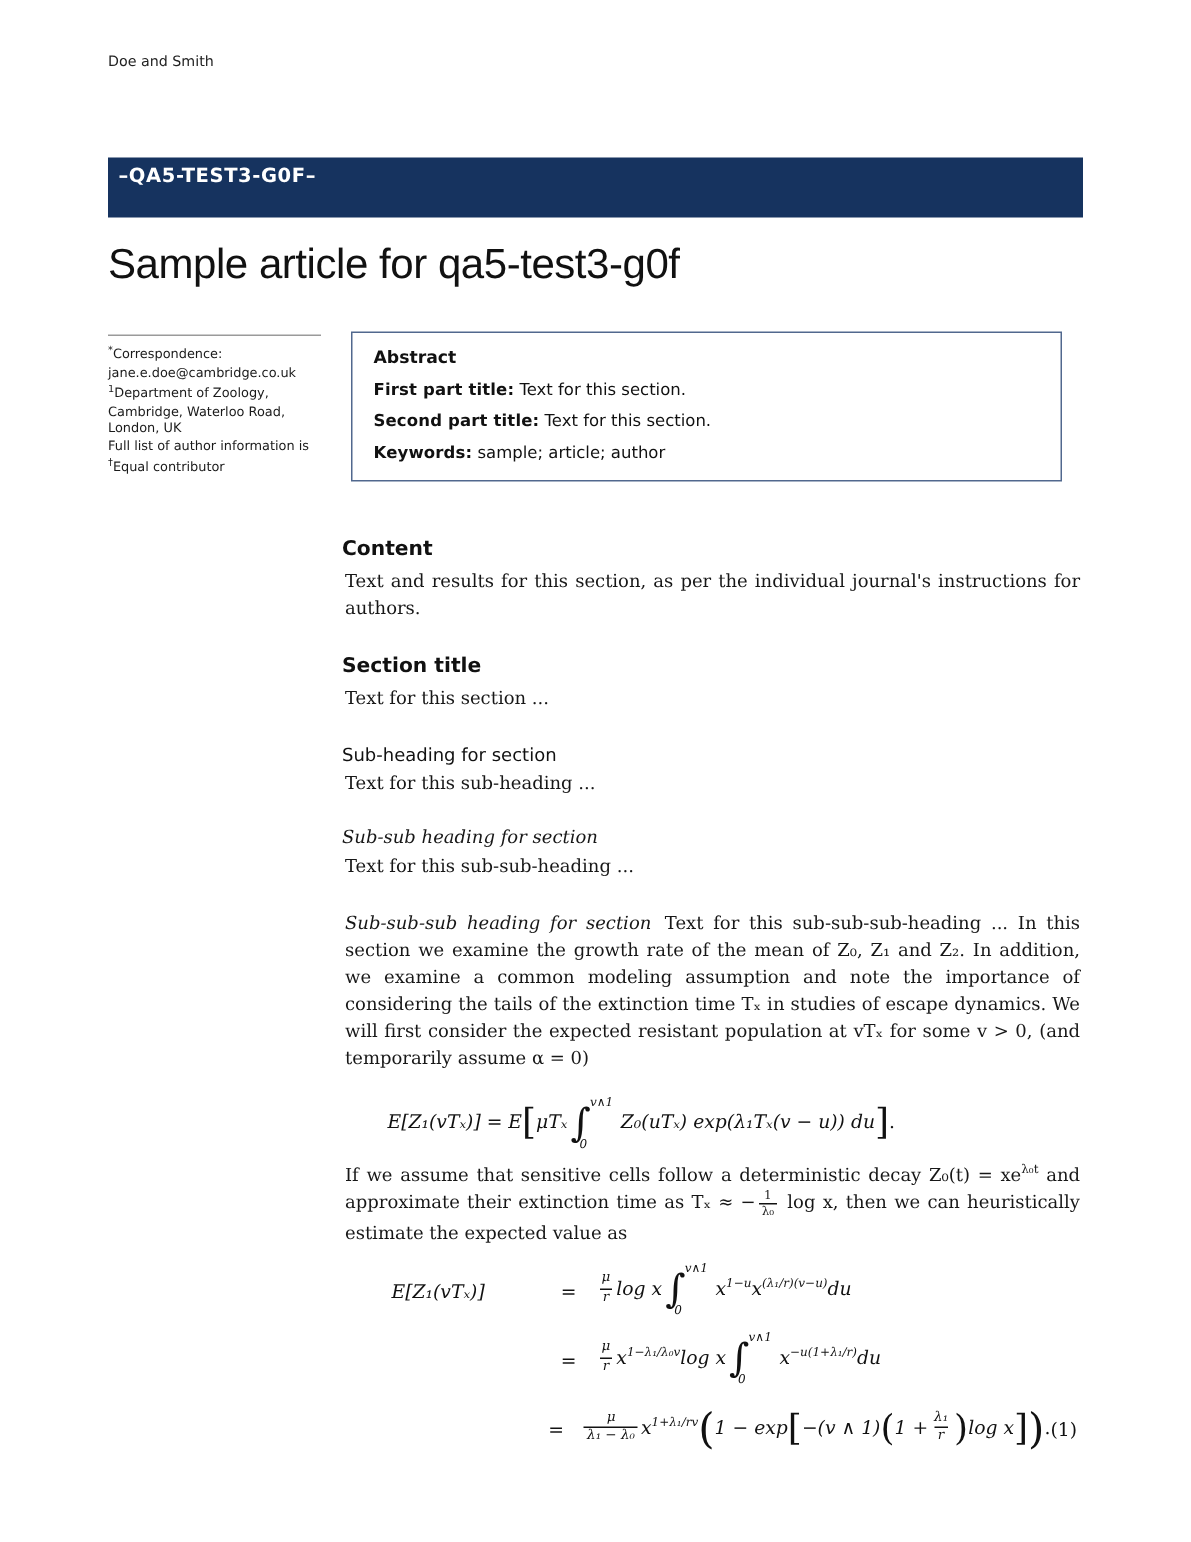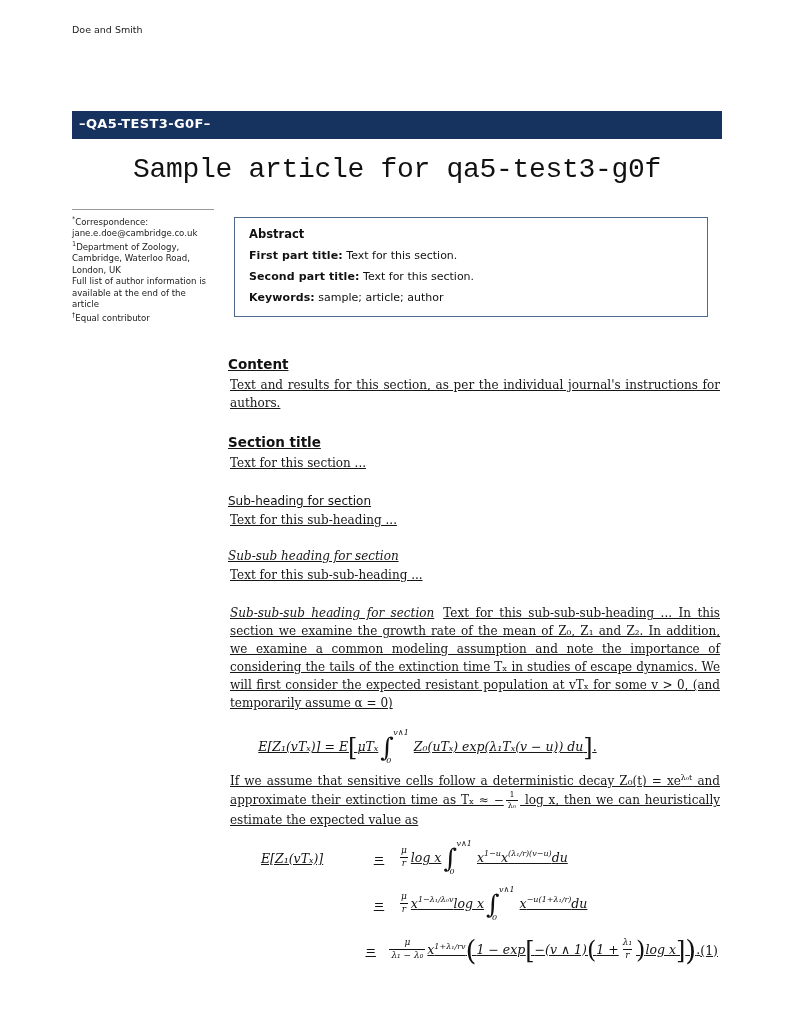--- a/index.html
+++ b/index.html
@@ -1,53 +1,53 @@
 <!DOCTYPE html>
 <html><head>
 <meta charset="utf-8">
 <style>
   * { box-sizing: border-box; }
   html,body { margin:0; padding:0; background:#ffffff; }
   .page {
     position:relative; width:794px; height:1028px; background:#fff;
-    padding:24px 72px 0 72px; overflow:hidden;
+    padding:36px 72px 0 72px; overflow:hidden;
     font-family:"DejaVu Serif", serif; color:#171717;
   }
   .running-head {
     font-family:"DejaVu Sans", sans-serif; font-size:9.5px; color:#222;
   }
   .banner {
-    margin-top:76px; width:650px; height:28px; line-height:25px;
+    margin-top:58px; width:650px; height:40px; line-height:25px;
     background:#16335F; color:#ffffff; padding-left:7px;
     font-family:"DejaVu Sans", sans-serif; font-weight:bold; font-size:13px;
     letter-spacing:0.4px;
   }
   .title {
-    margin:15px 0 0 0; font-family:Liberation Mono, monospace;
-    font-weight:normal; font-size:28px; letter-spacing:-0.3px; color:#111;text-align:center;
+    margin:15px 0 0 0; font-family:Liberation Sans, sans-serif;
+    font-weight:normal; font-size:28px; letter-spacing:-0.3px; color:#111;
   }
   .authors {
     margin-top:9px; font-family:"DejaVu Sans", sans-serif; font-size:12.5px; color:#111;
   }
   .authors sup { font-size:8px; }
   .columns { display:flex; margin-top:24px; min-height:110px;align-items:center; }
   .sidebar {
     flex:none; width:142px; border-top:1.5px solid #9a9a9a; padding-top:5px;
     font-family:"DejaVu Sans", sans-serif; font-size:8.6px; line-height:1.34; color:#1a1a1a;
   }
   .sidebar sup { font-size:6.5px; }
   .rightcol { flex:1; padding-left:20px; }
   .abstract-box {
     border:1.5px solid #51688E; margin-right:14px; padding:9px 14px 12px 14px;
     font-family:"DejaVu Sans", sans-serif; font-size:11px; color:#111;
   }
   .abs-heading { font-weight:bold; font-size:11.5px; }
   .abs-item { margin-top:8px; }
   .abs-item b { letter-spacing:0.1px; }
-  .main { margin-left:156px; width:494px; margin-top:32px;text-decoration:underline; }
+  .main { margin-left:156px; width:494px; margin-top:32px; }
   .h-main {
     font-family:"DejaVu Sans", sans-serif; font-weight:bold; font-size:13.5px;
     color:#111; margin:22px 0 4px 0;
   }
   .h-main.first { margin-top:0; }
   .h-sub {
     font-family:"DejaVu Sans", sans-serif; font-weight:normal; font-size:12px;
     color:#111; margin:22px 0 3px 0;
   }
   .h-subsub { font-style:italic; font-size:12px; margin:20px 0 3px 0; }
@@ -95,21 +95,20 @@
 
 
   <div class="columns">
     <aside class="sidebar">
       <div><sup>*</sup><span>Correspondence:</span></div>
       <div><span>jane.e.doe@cambridge.co.uk</span></div>
       <div><sup>1</sup><span>Department of Zoology,</span></div>
       <div><span>Cambridge, Waterloo Road,</span></div>
       <div><span>London, UK</span></div>
       <div><span>Full list of author information is</span></div>
-      <div><span>available at the end of the article</span></div>
       <div><sup>†</sup><span>Equal contributor</span></div>
     </aside>
     <div class="rightcol">
       <div class="abstract-box">
         <div class="abs-heading">Abstract</div>
         <div class="abs-item"><b>First part title:</b><span> Text for this section.</span></div>
         <div class="abs-item"><b>Second part title:</b><span> Text for this section.</span></div>
         <div class="abs-item"><b>Keywords:</b><span> sample; article; author</span></div>
       </div>
     </div>

